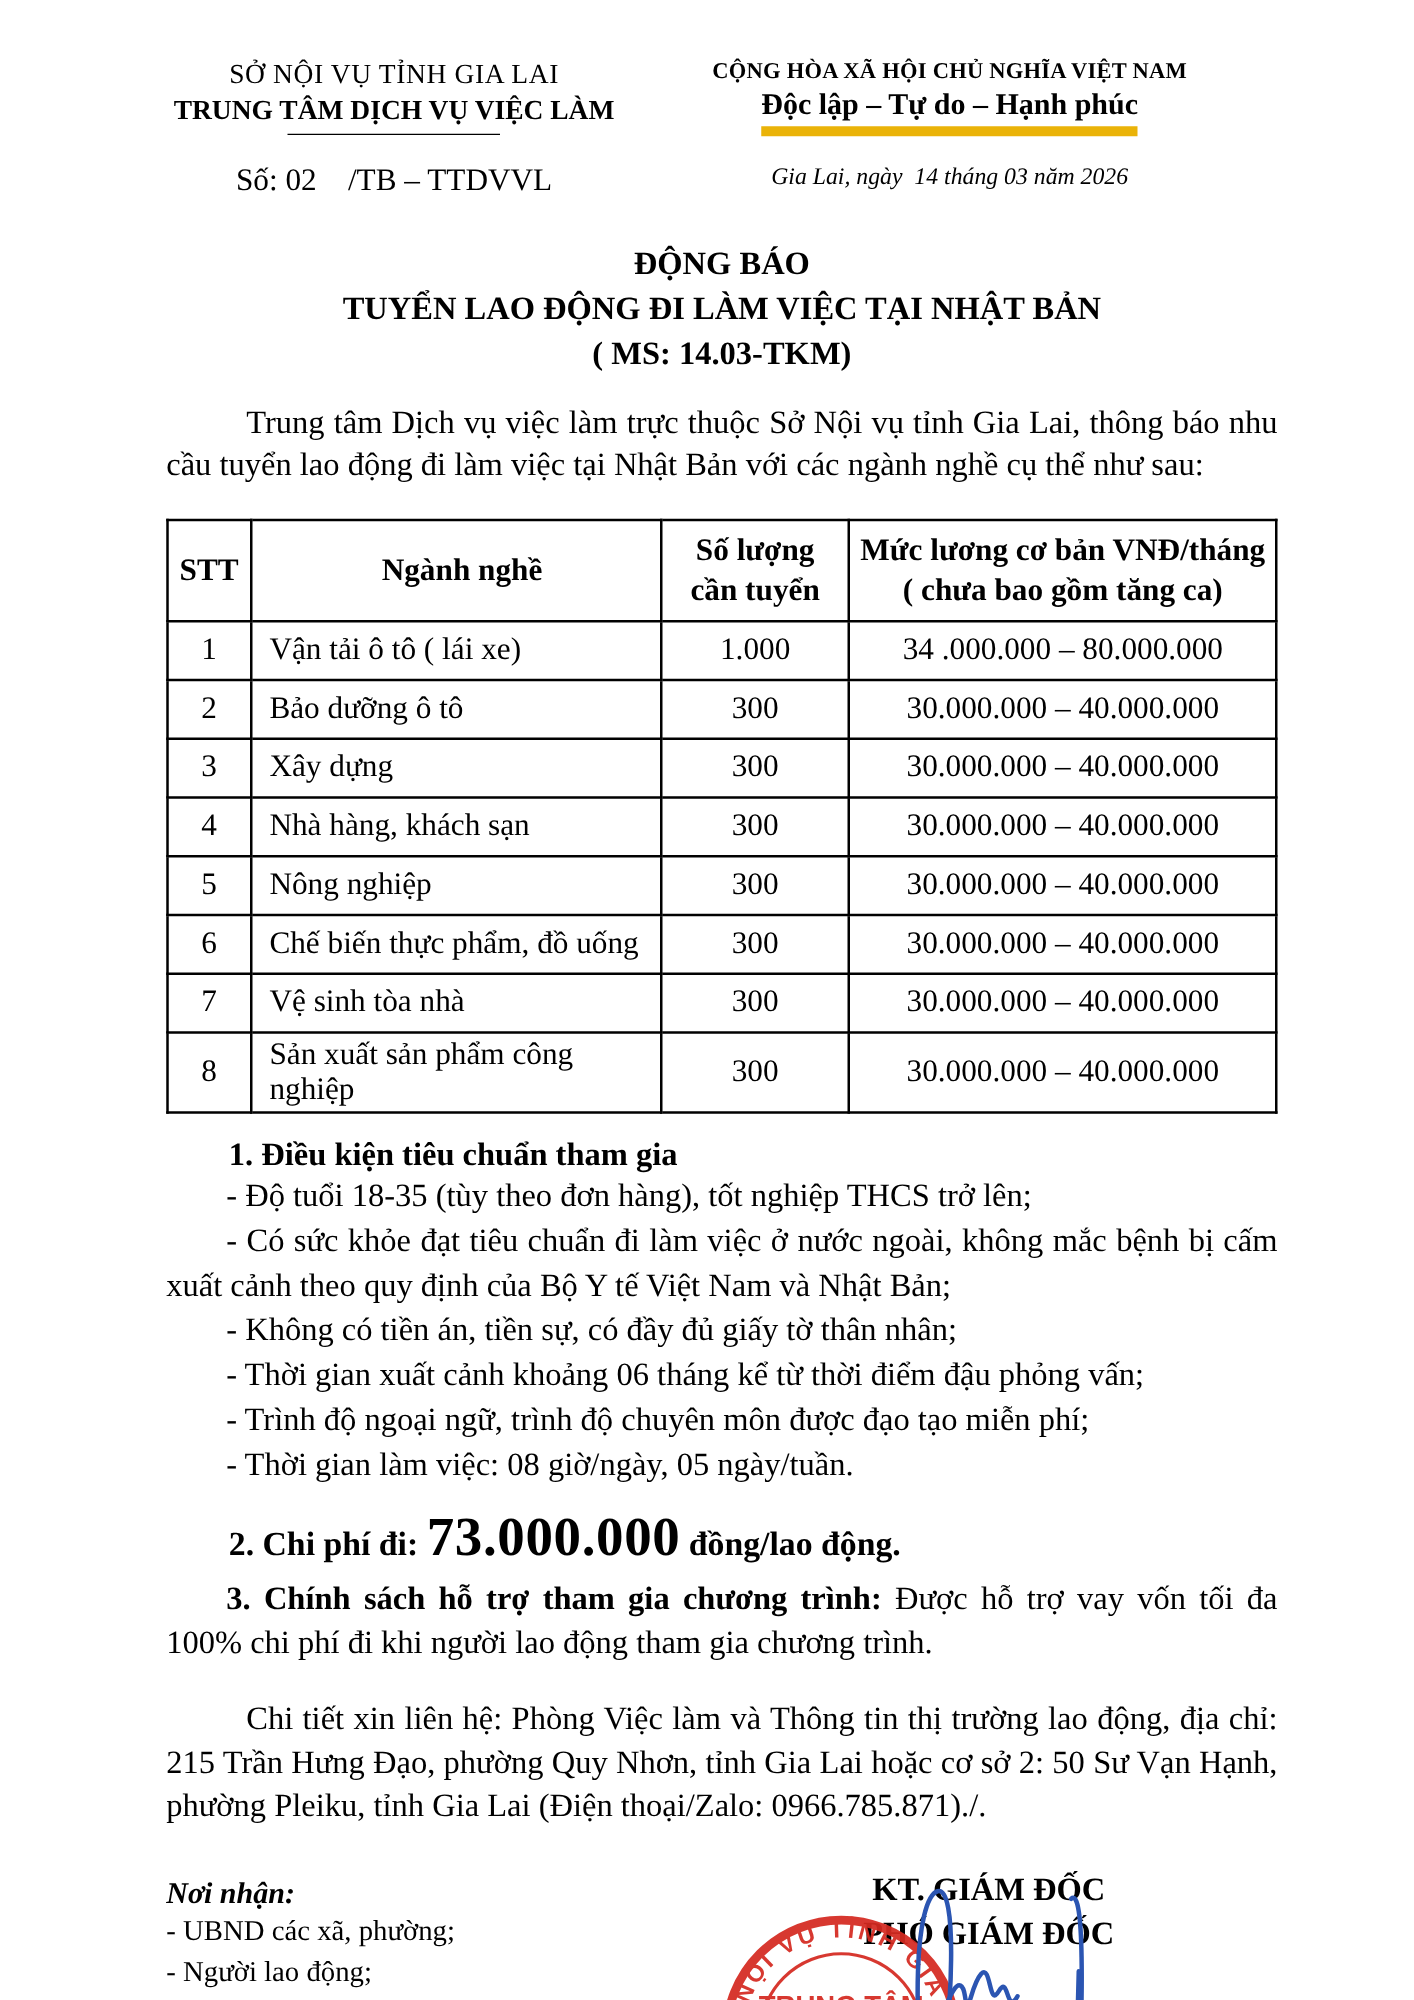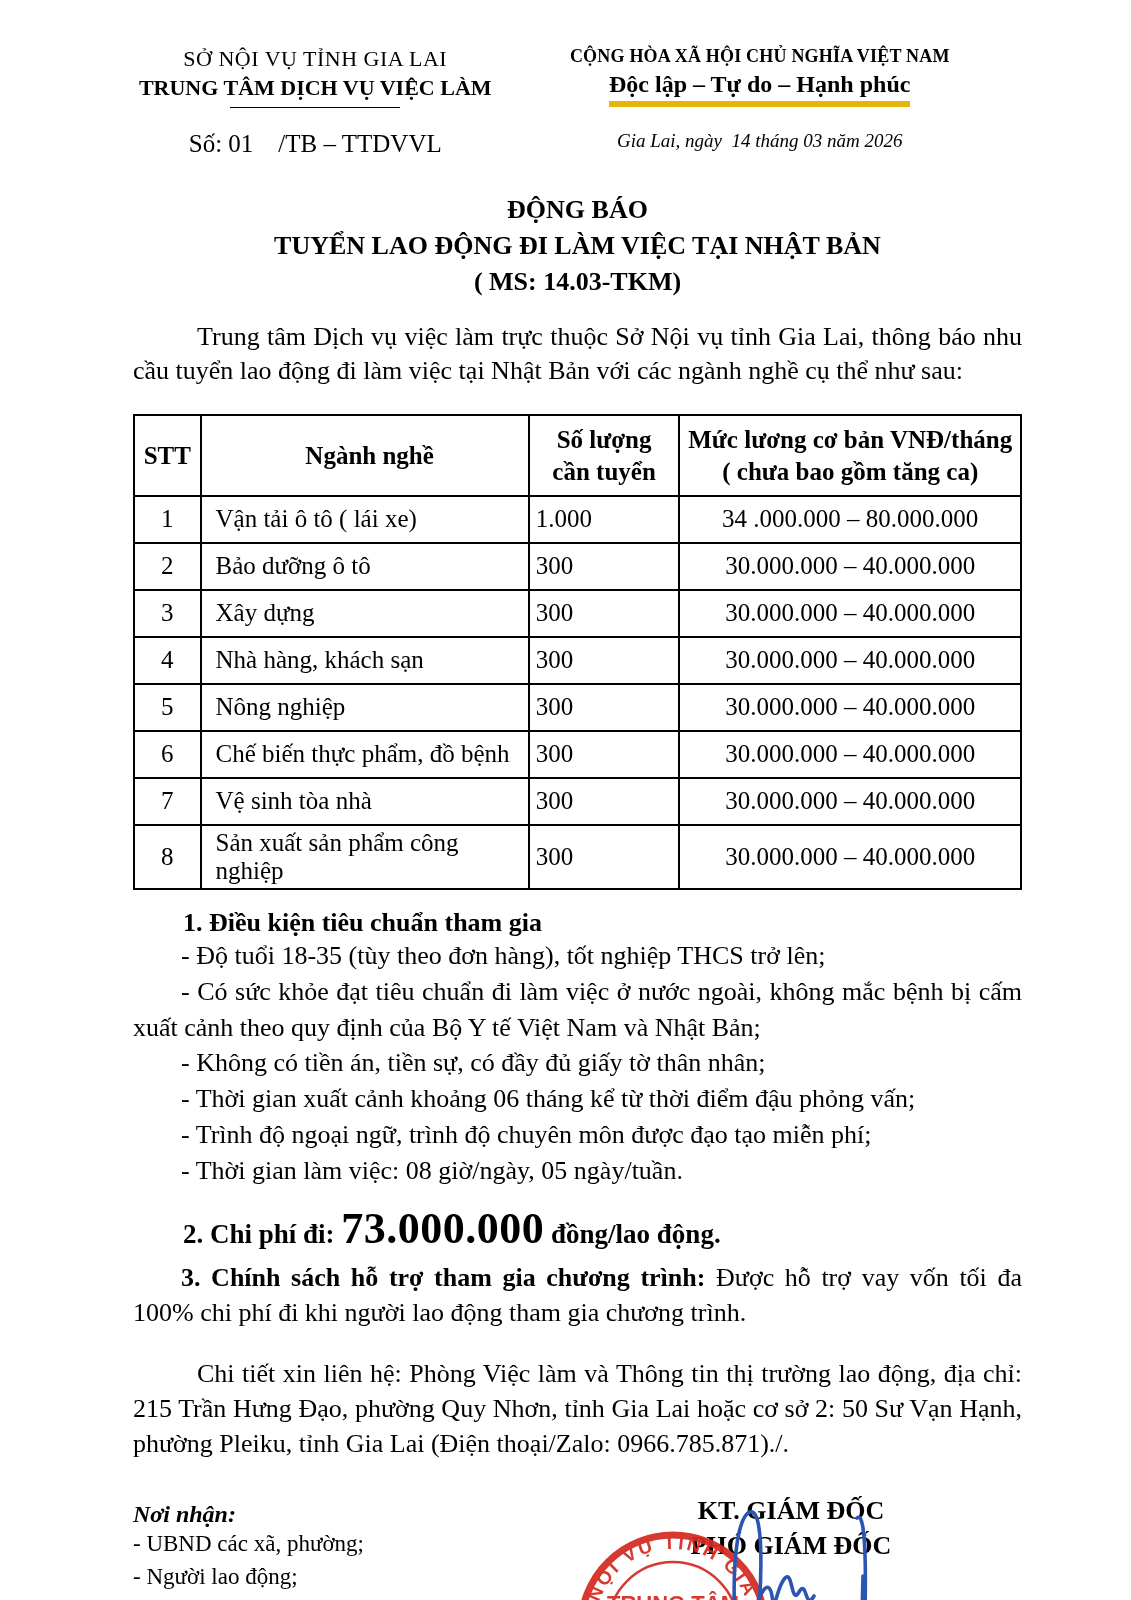--- a/index.html
+++ b/index.html
@@ -14,39 +14,39 @@
   .content{padding:46px 109px 0 133px;}
 
   
   .hdr{display:flex;width:100%;}
   .hdr-left{width:41%;text-align:center;}
   .hdr-right{width:59%;text-align:center;}
   .org1{font-size:22px;letter-spacing:.5px;}
   .org2{font-size:22px;font-weight:bold;margin-top:3px;}
   .org-rule{width:170px;border-bottom:1.5px solid #000;margin:6px auto 0 auto;}
   .nat1{font-size:18px;font-weight:bold;letter-spacing:.2px;}
-  .nat2{font-size:24px;font-weight:bold;margin-top:4px;display:inline-block;border-bottom:6px solid #eab308;padding-bottom:3px;}
+  .nat2{font-size:24px;font-weight:bold;margin-top:4px;display:inline-block;border-bottom:8px solid #eab308;padding-bottom:3px;}
   .numline{display:flex;margin-top:22px;}
   .doc-num{width:41%;text-align:center;font-size:25px;white-space:pre;}
   .place-date{width:59%;text-align:center;font-size:19px;font-style:italic;white-space:pre;}
 
   
   .title{text-align:center;margin-top:34px;font-weight:bold;font-size:26px;line-height:1.38;}
 
   
   .intro{margin-top:20px;font-size:26px;line-height:1.32;text-align:justify;text-indent:64px;}
 
   
   table.jobs{border-collapse:collapse;width:100%;}
   table.jobs th, table.jobs td{border:2px solid #000;font-size:25px;padding:3px 6px;}
   table.jobs th{font-weight:bold;text-align:center;line-height:1.25;padding:8px 4px;}
   table.jobs td{height:39px;}
   .col-stt{width:7.5%;text-align:center;}
   .col-job{width:37%;text-align:left;padding-left:14px !important;}
-  .col-qty{width:17%;}
+  .col-qty{width:17%;text-align:center;}
   .col-sal{width:38.5%;text-align:center;}
 
   
   .sec-h{font-size:26px;font-weight:bold;margin-top:18px;text-indent:50px;}
   .bullet{font-size:26px;line-height:1.38;text-align:justify;text-indent:48px;}
   .sec2{margin-top:14px;text-indent:50px;font-size:27px;font-weight:bold;}
   .sec2 .big{font-size:44px;font-weight:bold;letter-spacing:.5px;}
   .sec3{font-size:26px;line-height:1.35;text-align:justify;text-indent:48px;margin-top:6px;}
   .sec3 b{font-size:26px;}
   .contact{margin-top:18px;font-size:26px;line-height:1.35;text-align:justify;text-indent:64px;}
@@ -72,21 +72,21 @@
       <div class="org2">TRUNG TÂM DỊCH VỤ VIỆC LÀM</div>
       <div class="org-rule"></div>
     </div>
     <div class="hdr-right">
       <div class="nat1">CỘNG HÒA XÃ HỘI CHỦ NGHĨA VIỆT NAM</div>
       <div><span class="nat2">Độc lập – Tự do – Hạnh phúc</span></div>
     </div>
   </div>
 
   <div class="numline">
-    <div class="doc-num">Số: 01    /TB – TTDVVL</div>
+    <div class="doc-num">Số: 02    /TB – TTDVVL</div>
     <div class="place-date">Gia Lai, ngày  14 tháng 03 năm 2026</div>
   </div>
 
   <div class="title">
     <div>ĐỘNG BÁO</div>
     <div>TUYỂN LAO ĐỘNG ĐI LÀM VIỆC TẠI NHẬT BẢN</div>
     <div>( MS: 14.03-TKM)</div>
   </div>
 
   <p class="intro">Trung tâm Dịch vụ việc làm trực thuộc Sở Nội vụ tỉnh Gia Lai, thông báo nhu cầu tuyển lao động đi làm việc tại Nhật Bản với các ngành nghề cụ thể như sau:</p>
@@ -136,21 +136,21 @@
           <td class="col-sal">30.000.000 – 40.000.000</td>
         </tr>
         <tr>
           <td class="col-stt">5</td>
           <td class="col-job">Nông nghiệp</td>
           <td class="col-qty">300</td>
           <td class="col-sal">30.000.000 – 40.000.000</td>
         </tr>
         <tr>
           <td class="col-stt">6</td>
-          <td class="col-job">Chế biến thực phẩm, đồ bệnh</td>
+          <td class="col-job">Chế biến thực phẩm, đồ uống</td>
           <td class="col-qty">300</td>
           <td class="col-sal">30.000.000 – 40.000.000</td>
         </tr>
         <tr>
           <td class="col-stt">7</td>
           <td class="col-job">Vệ sinh tòa nhà</td>
           <td class="col-qty">300</td>
           <td class="col-sal">30.000.000 – 40.000.000</td>
         </tr>
         <tr>

